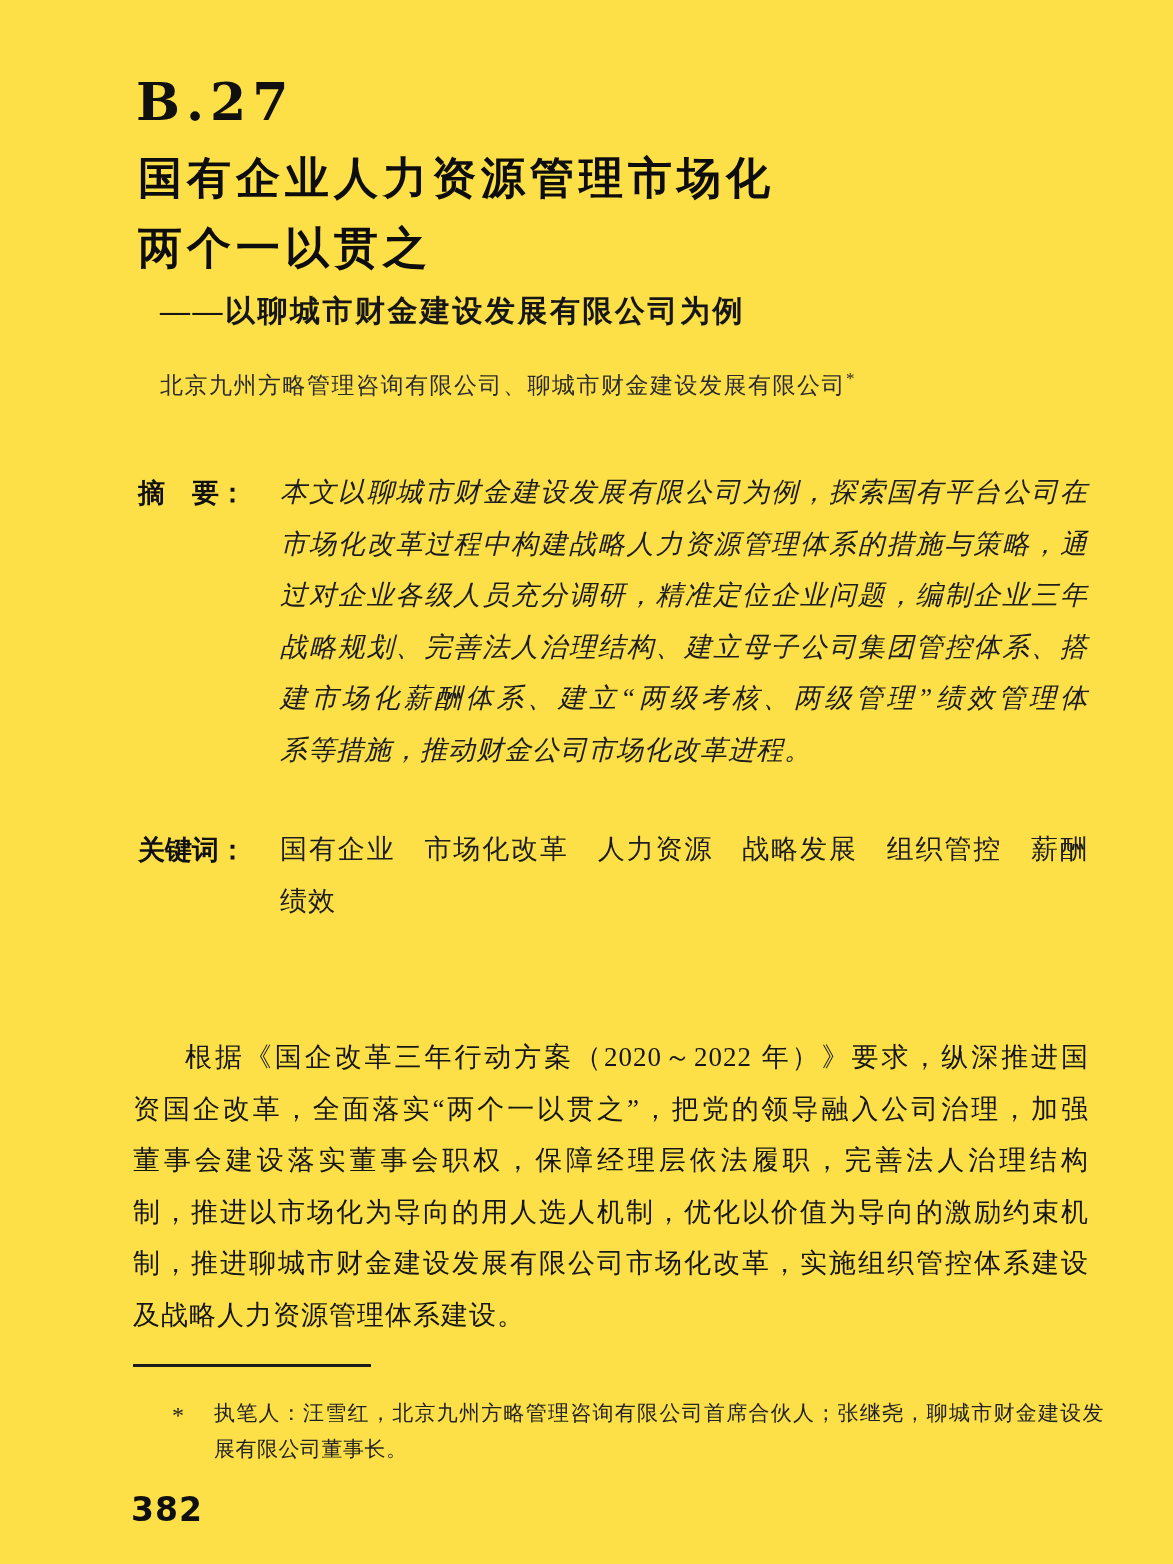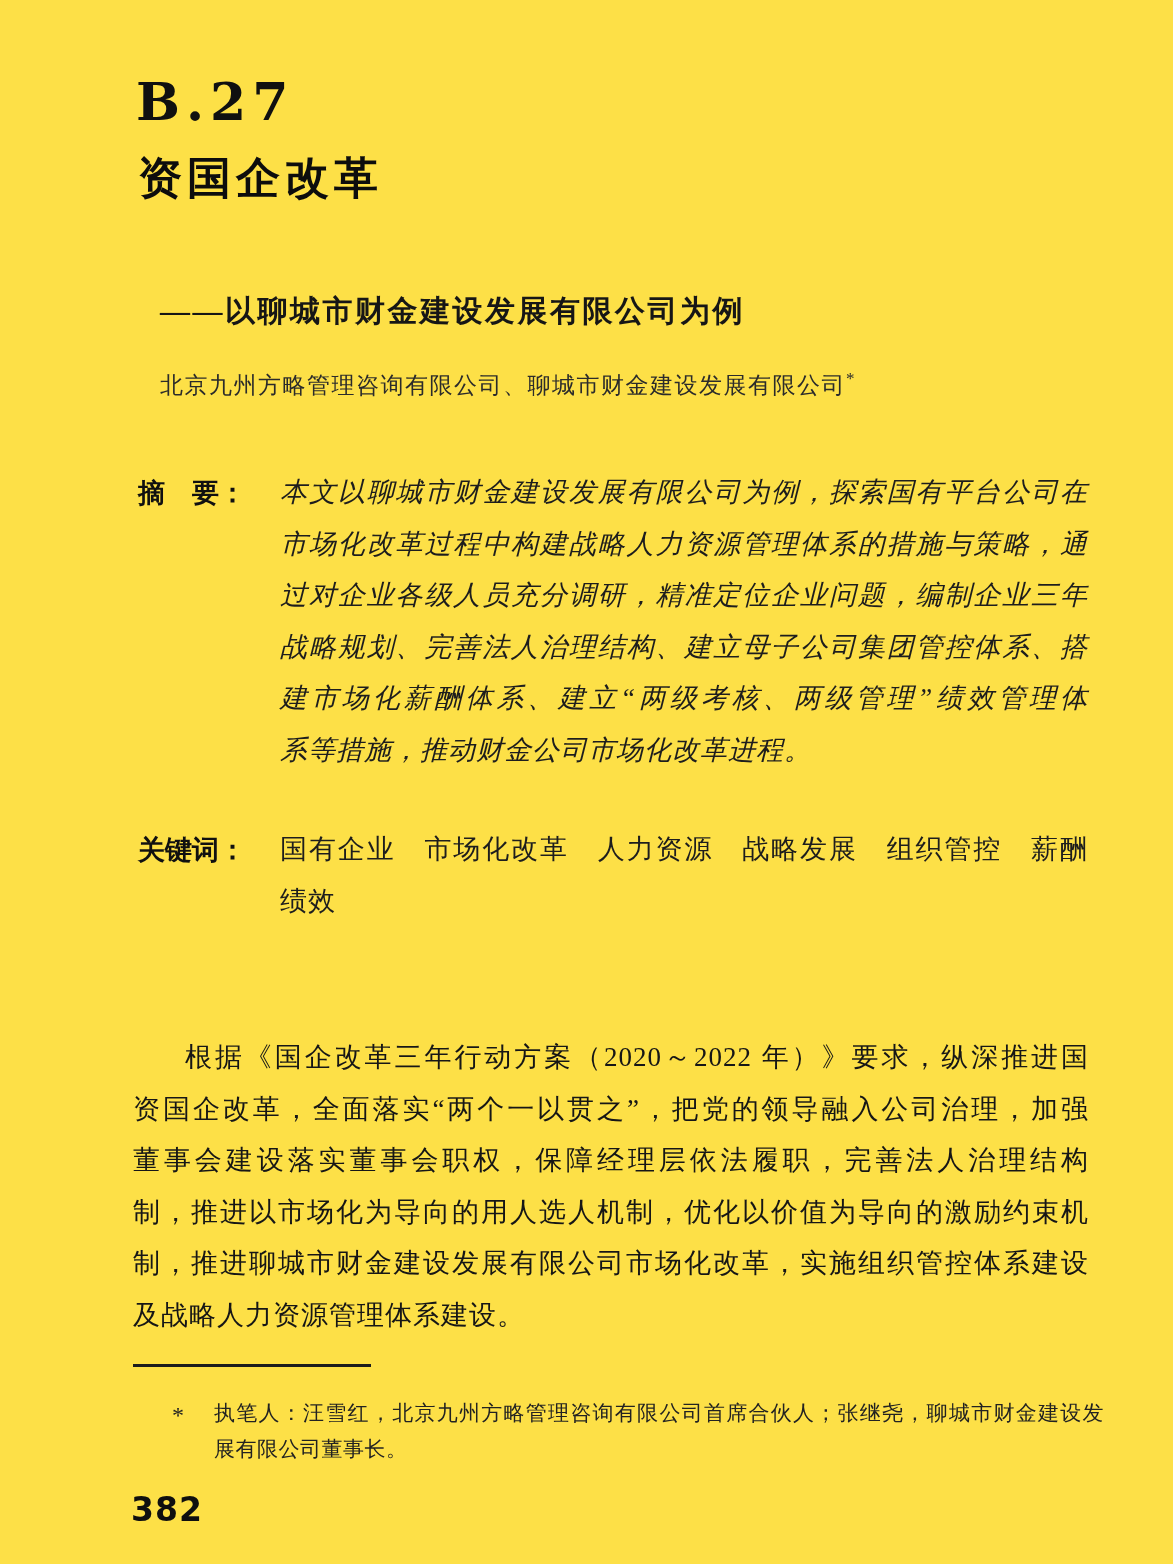--- a/index.html
+++ b/index.html
@@ -127,21 +127,22 @@
   }
 </style>
 </head>
 <body>
 
 <div class="page">
 
   <div class="chapter-num">B.27</div>
 
   <h1 class="title">
-    <span class="title-line">资国企改革</span>
+    <span class="title-line">国有企业人力资源管理市场化</span>
+    <span class="title-line">两个一以贯之</span>
   </h1>
 
   <div class="subtitle">——以聊城市财金建设发展有限公司为例</div>
 
   <div class="authors"><span>北京九州方略管理咨询有限公司、聊城市财金建设发展有限公司</span><sup>*</sup></div>
 
   <div class="block-label abstract-label">摘　要：</div>
   <div class="abstract-text">
     <div class="line jl">本文以聊城市财金建设发展有限公司为例，探索国有平台公司在</div>
     <div class="line jl">市场化改革过程中构建战略人力资源管理体系的措施与策略，通</div>

